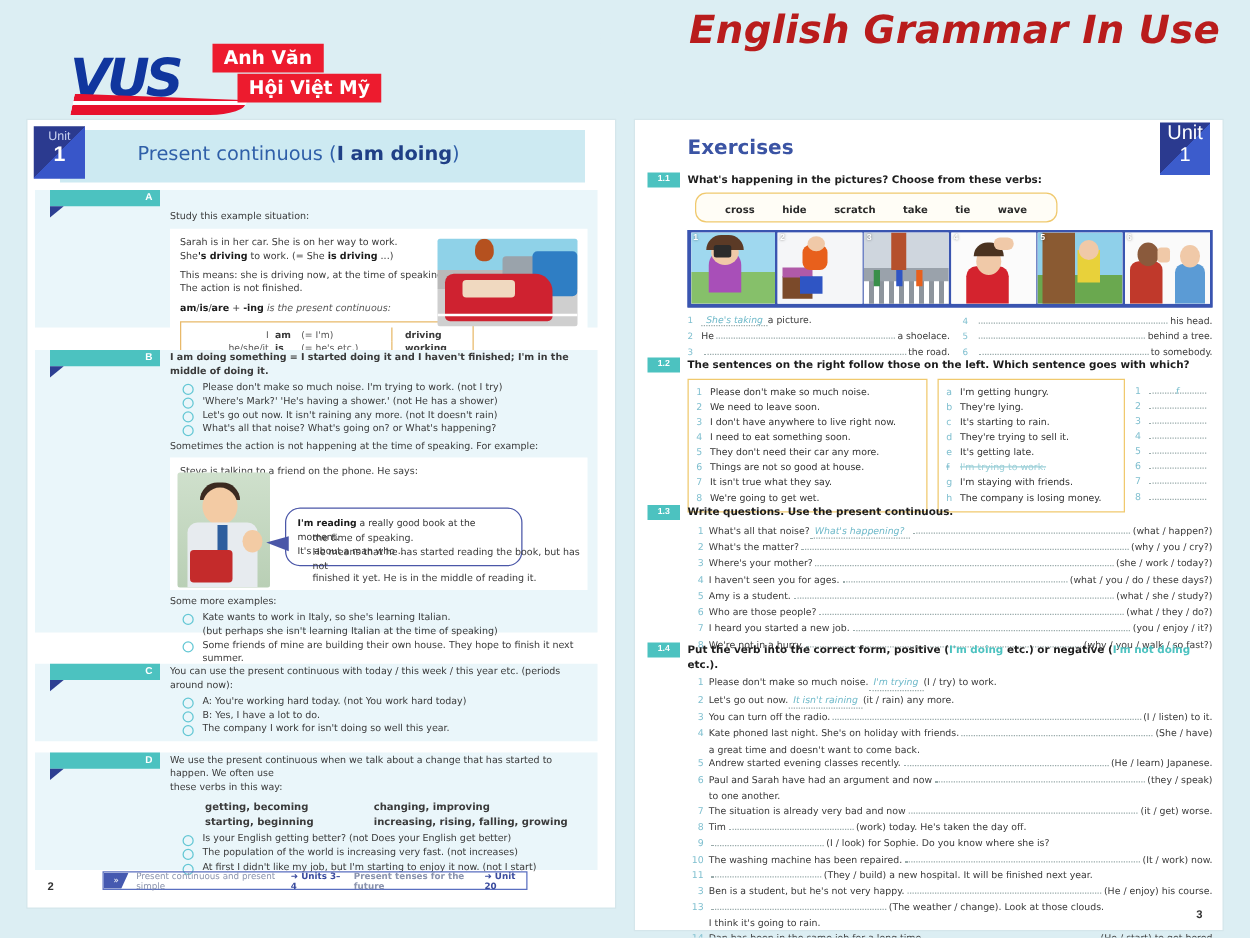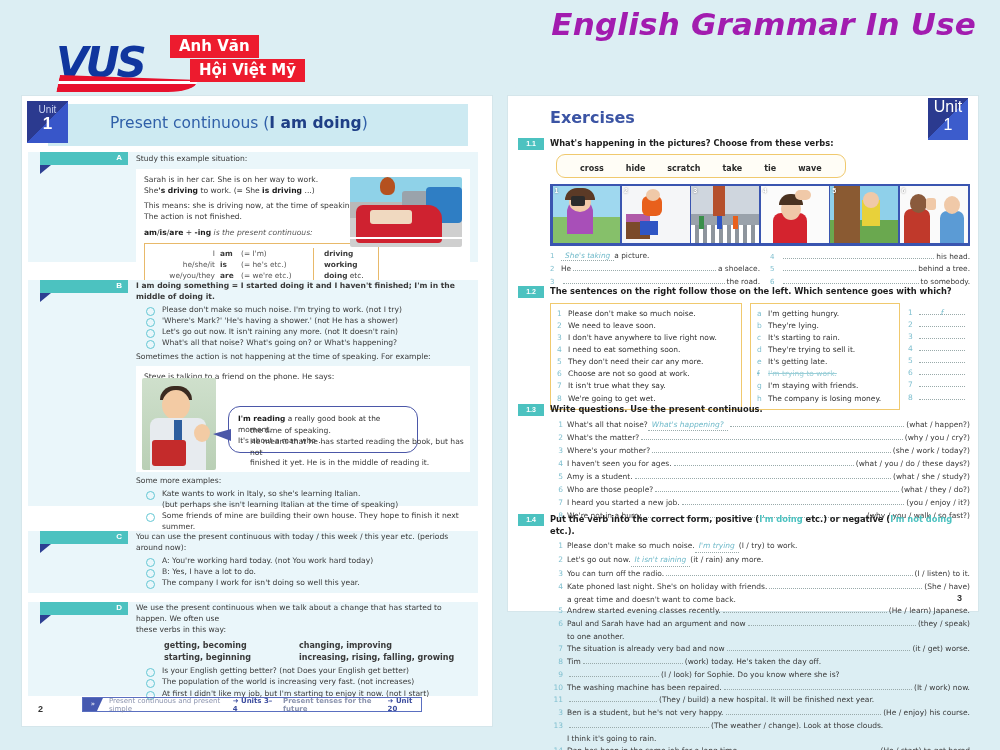--- a/index.html
+++ b/index.html
@@ -16,21 +16,21 @@
     position: absolute; left: 0; top: 0; width: 1000px; height: 96px;
     background: #dceef3;
   }
   .banner-round {
     position: absolute; right: 0; top: 0; width: 520px; height: 96px;
     background: #dceef3; border-bottom-left-radius: 70px;
   }
   .book-title {
     position: absolute; right: 24px; top: 6px;
     font-size: 31px; font-weight: bold; font-style: italic;
-    color: #a21caf; letter-spacing: .2px;
+    color: #b91c1c; letter-spacing: .2px;
     font-family: "DejaVu Sans", sans-serif;
   }
 
   
   .logo { position: absolute; left: 56px; top: 38px; width: 290px; height: 54px; }
   .logo-vus {
     position: absolute; left: 0; top: 0;
     font-family: "DejaVu Sans", sans-serif;
     font-size: 42px; font-weight: bold; font-style: italic;
     color: #10369e; letter-spacing: -3px;
@@ -50,21 +50,21 @@
   }
   .tag1 { left: 114px; top: -3px; }
   .tag2 { left: 134px; top: 21px; }
 
   
   .page {
     position: absolute; background: #fff; top: 96px;
     box-shadow: 0 0 0 1px rgba(0,0,0,.03);
   }
   .page-left  { left: 22px;  width: 470px; height: 630px; }
-  .page-right { left: 508px; width: 470px; height: 515px; }
+  .page-right { left: 508px; width: 470px; height: 648px; }
 
   
   .unit-badge {
     position: absolute; width: 41px; height: 42px;
     background: linear-gradient(135deg, #2b3a8f 0 50%, #3856c9 50% 100%);
     color: #fff; text-align: center;
   }
   .unit-badge .u-word { font-size: 10px; display:block; margin-top: 4px; line-height: 1; color:#c9d2f2;}
   .unit-badge .u-num  { font-size: 17px; font-weight: bold; display:block; line-height: 1.1; }
 
@@ -275,21 +275,21 @@
     <div class="unit-badge" style="left:5px; top:5px;" data-name="unit-badge-left">
       <span class="u-word" data-name="unit-badge-label">Unit</span>
       <span class="u-num" data-name="unit-badge-number">1</span>
     </div>
 
     <div class="sect" style="top:56px;" data-name="section-a">
       <div class="sect-bg" style="height:110px;" data-name="section-a-bg"></div>
       <div class="sect-tab" data-name="section-a-tab">
         <span class="letter" data-name="section-a-letter">A</span>
       </div>
-      <div class="sect-body" style="padding-top:2px;" data-name="section-a-body">
+      <div class="sect-body" style="padding-top:16px;" data-name="section-a-body">
         <div data-name="section-a-intro">Study this example situation:</div>
         <div class="whitebox" style="margin-top:4px; height:94px; position:relative;" data-name="section-a-panel">
           <div data-name="section-a-p1l1">Sarah is in her car.  She is on her way to work.</div>
           <div data-name="section-a-p1l2"><span>She</span><b>'s driving</b><span> to work.  (= She </span><b>is driving</b><span> ...)</span></div>
           <div style="height:5px"></div>
           <div data-name="section-a-p2l1">This means: she is driving now, at the time of speaking.</div>
           <div data-name="section-a-p2l2">The action is not finished.</div>
           <div style="height:5px"></div>
           <div data-name="section-a-rule"><b>am</b><span>/</span><b>is</b>/<b>are</b> + <b>-ing</b><i> is the present continuous:</i></div>
 
@@ -533,21 +533,21 @@
     <div class="ex" style="top:190px;" data-name="exercise-1-2">
       <div class="ex-num" data-name="exercise-number">1.2</div>
       <div class="ex-head" data-name="exercise-instruction">The sentences on the right follow those on the left.  Which sentence goes with which?</div>
       <div style="display:flex; gap:8px; margin-top:5px;" data-name="matching-area">
         <div class="matchbox" style="width:192px;" data-name="matching-left-box">
           <div data-name="match-item"><span class="idx l">1</span><span>Please don't make so much noise.</span></div>
           <div data-name="match-item"><span class="idx l">2</span><span>We need to leave soon.</span></div>
           <div data-name="match-item"><span class="idx l">3</span><span>I don't have anywhere to live right now.</span></div>
           <div data-name="match-item"><span class="idx l">4</span><span>I need to eat something soon.</span></div>
           <div data-name="match-item"><span class="idx l">5</span><span>They don't need their car any more.</span></div>
-          <div data-name="match-item"><span class="idx l">6</span><span>Choose are not so good at work.</span></div>
+          <div data-name="match-item"><span class="idx l">6</span><span>Things are not so good at house.</span></div>
           <div data-name="match-item"><span class="idx l">7</span><span>It isn't true what they say.</span></div>
           <div data-name="match-item"><span class="idx l">8</span><span>We're going to get wet.</span></div>
         </div>
         <div class="matchbox" style="width:150px;" data-name="matching-right-box">
           <div data-name="match-option"><span class="idx">a</span><span>I'm getting hungry.</span></div>
           <div data-name="match-option"><span class="idx">b</span><span>They're lying.</span></div>
           <div data-name="match-option"><span class="idx">c</span><span>It's starting to rain.</span></div>
           <div data-name="match-option"><span class="idx">d</span><span>They're trying to sell it.</span></div>
           <div data-name="match-option"><span class="idx">e</span><span>It's getting late.</span></div>
           <div data-name="match-option-used"><span class="idx strike">f</span><span class="strike">I'm trying to work.</span></div>

